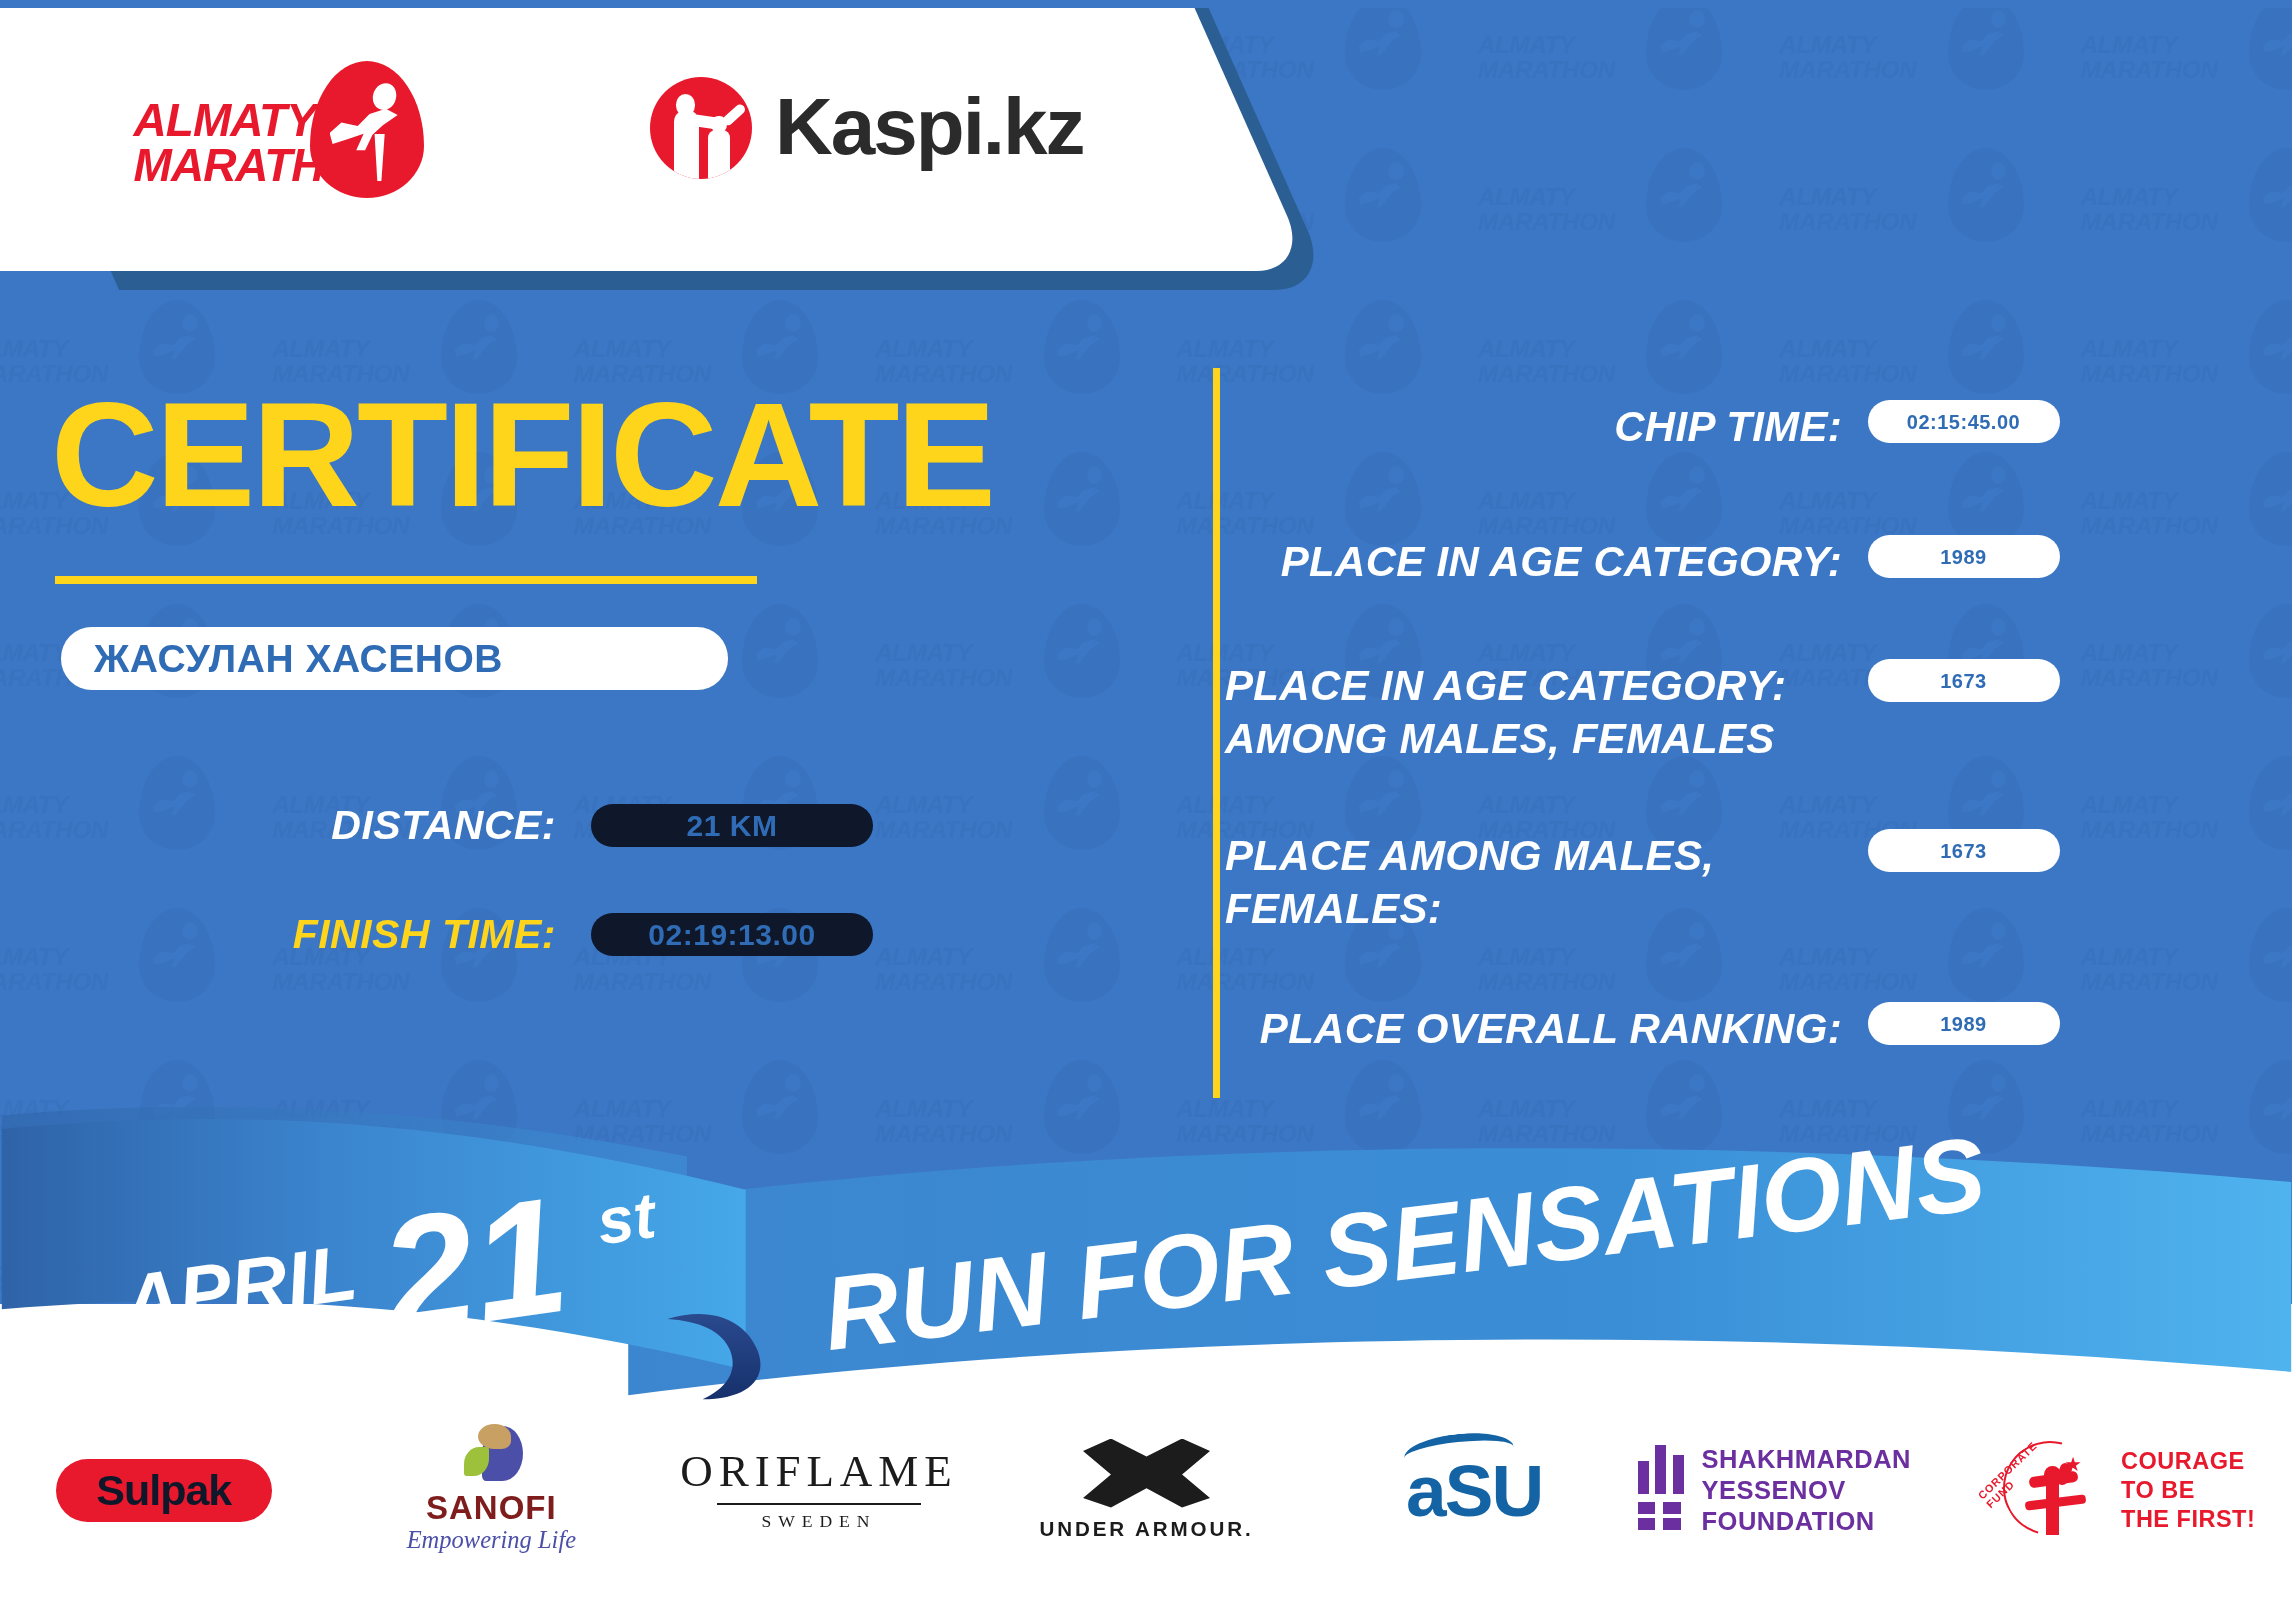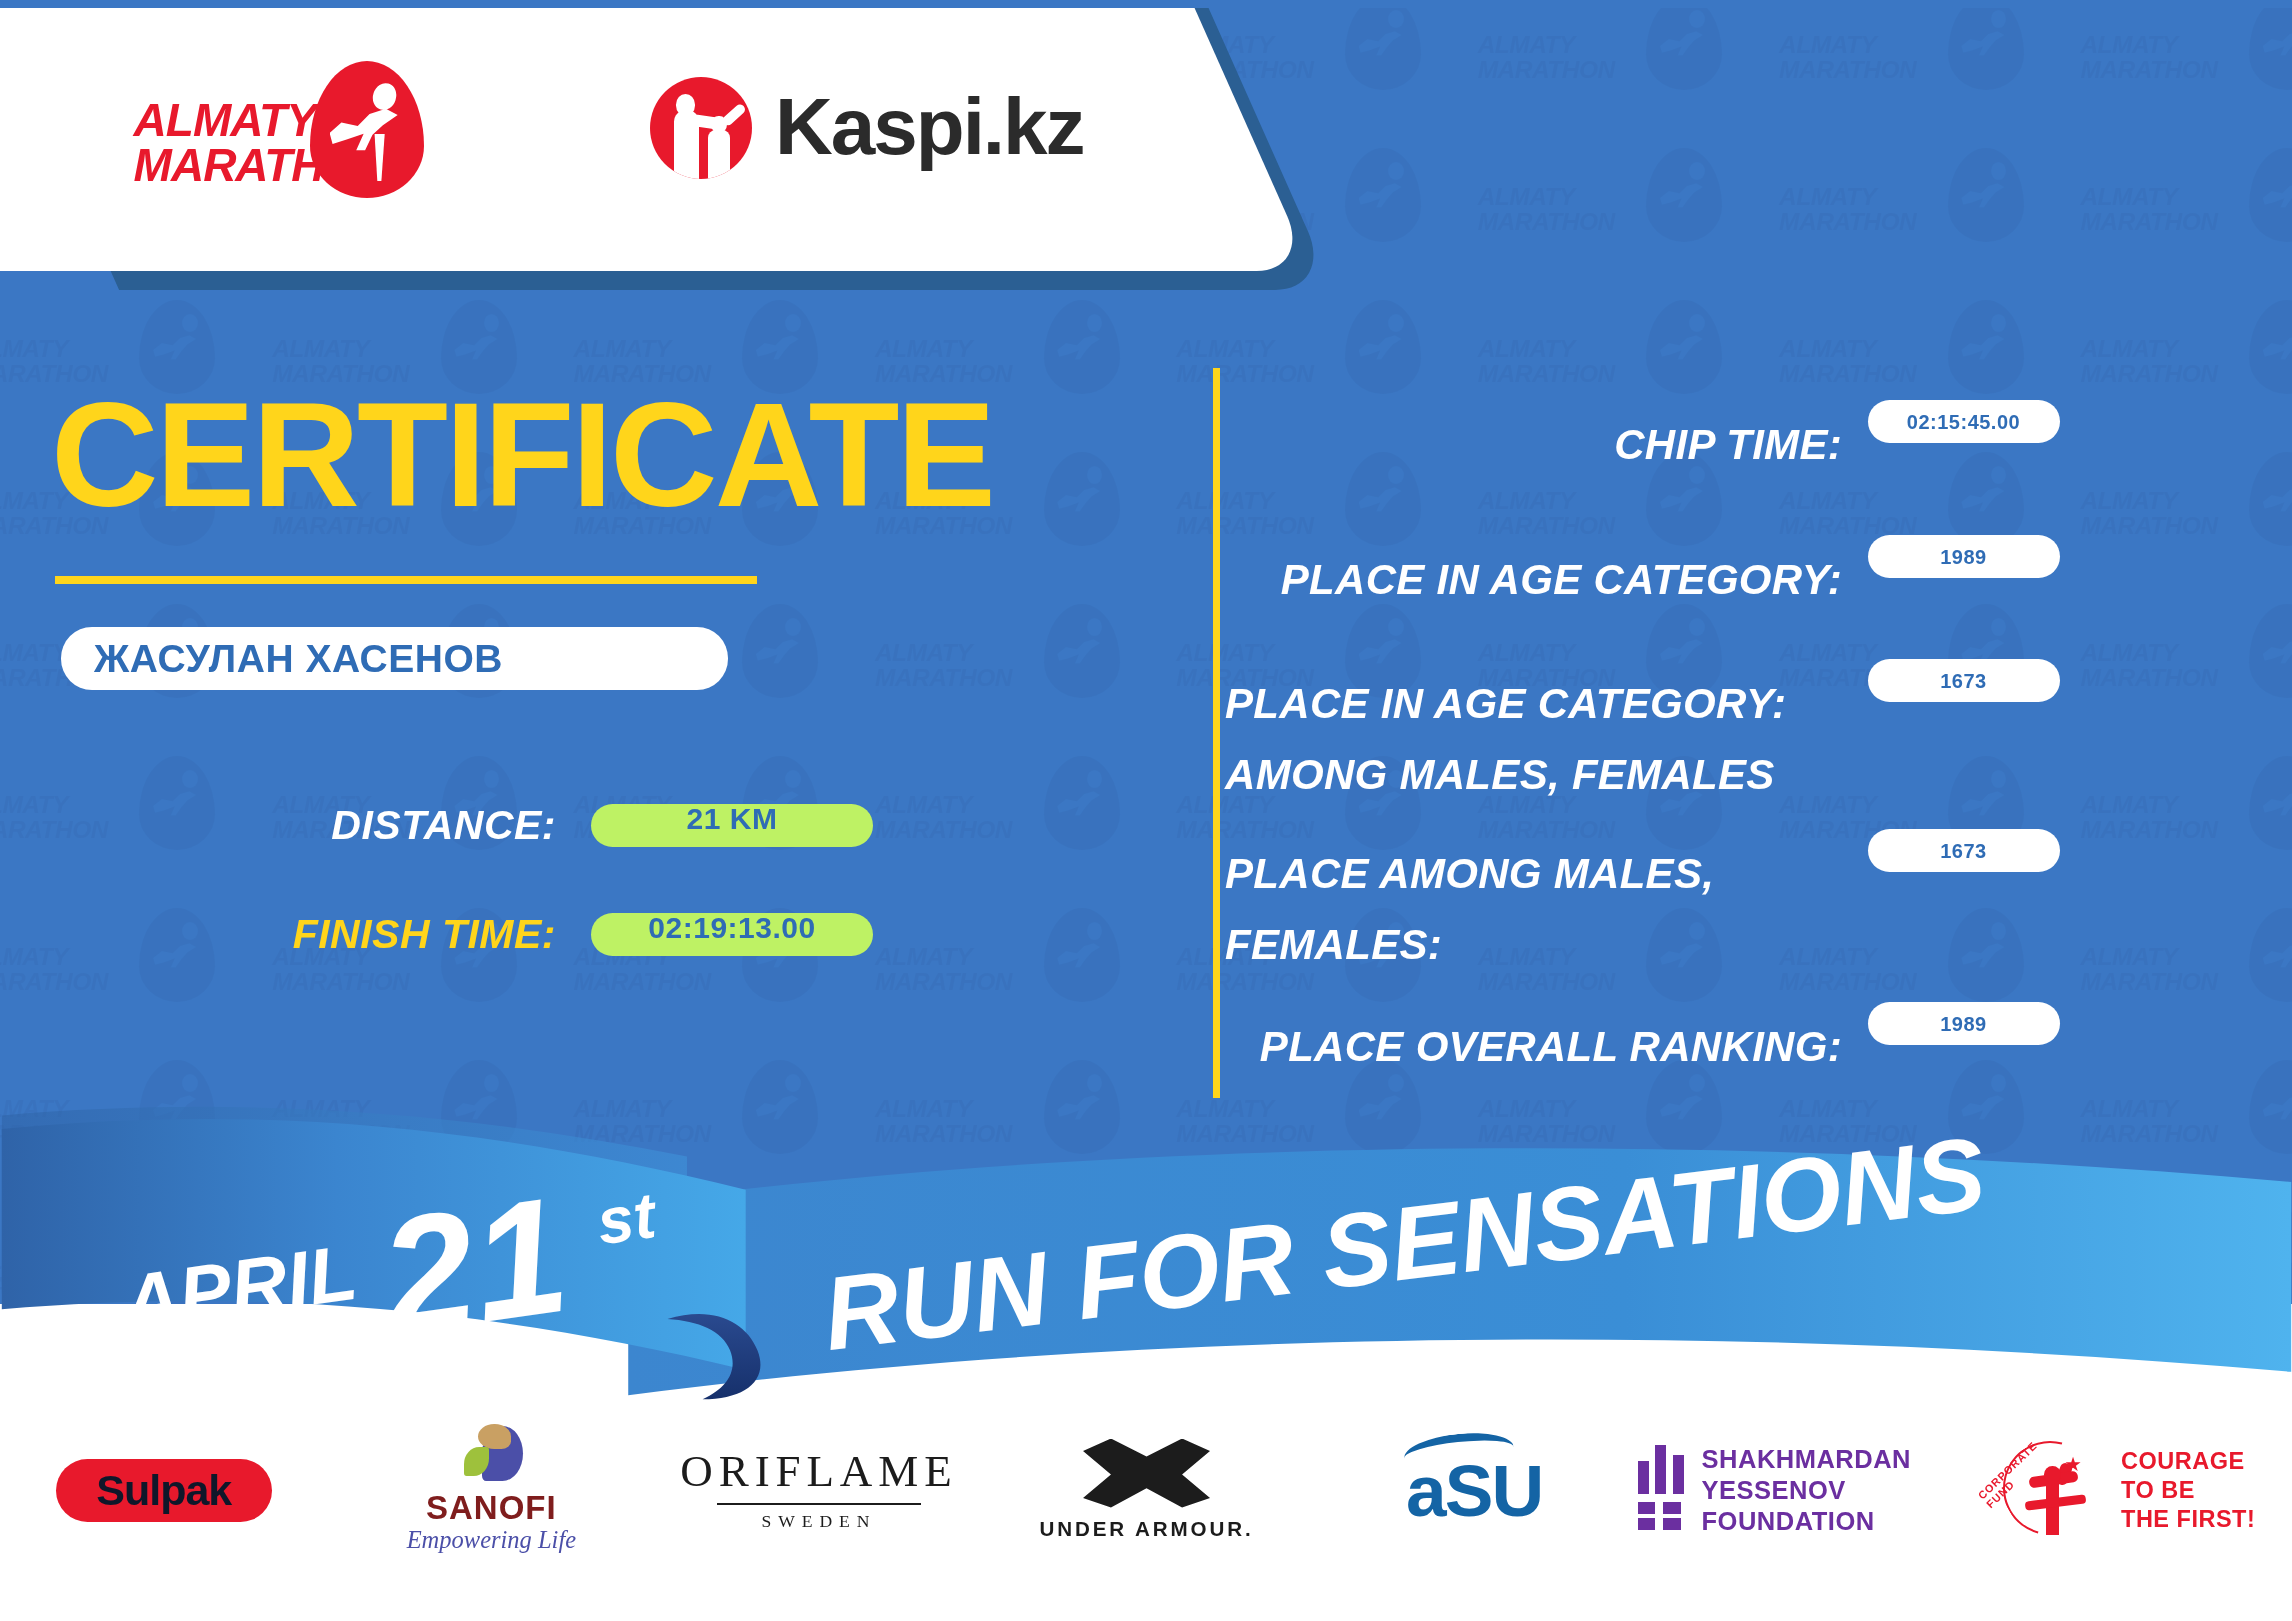--- a/index.html
+++ b/index.html
@@ -137,22 +137,22 @@
     margin-left:33px;color:#2f6cb5;font-weight:bold;
     font-size:39px;letter-spacing:0.5px;line-height:39px;
   }
 
   .kv{position:absolute;display:flex;align-items:center;}
   .kv .k{
     font-weight:bold;font-style:italic;font-size:41px;line-height:43px;
     letter-spacing:0.5px;text-align:right;
   }
   .kv .v-pill{
-    background:#bef264;border-radius:21.6px;height:43px;
-    display:flex;align-items:flex-start;justify-content:center;
+    background:#0f172a;border-radius:21.6px;height:43px;
+    display:flex;align-items:center;justify-content:center;
   }
   .kv .v-pill .v{
     color:#2f6cb5;font-weight:bold;font-size:30px;line-height:30px;letter-spacing:0.5px;
   }
 
   .kv-distance{left:272px;top:510px;}
   .kv-distance .k{color:#ffffff;width:284px;}
   .kv-distance .v-pill{width:282px;margin-left:35px;}
 
   .kv-finish{left:272px;top:619px;}
@@ -167,21 +167,21 @@
   
   .right-col{position:absolute;left:1225px;top:294px;width:1067px;height:1078px;}
   .res-row{
     position:absolute;display:flex;align-items:flex-start;
   }
   .res-label{
     color:#ffffff;font-weight:bold;font-style:italic;
     font-size:42px;line-height:53px;letter-spacing:0.3px;
     text-align:right;width:686px;
   }
-  .res-label span{display:block;margin-top:18px;}
+  .res-label span{display:block;}
   .res-pill{
     background:#ffffff;border-radius:21.6px;width:192px;height:43px;
     display:flex;align-items:center;justify-content:center;
     margin-left:25.5px;flex:none;
   }
   .res-pill .rv{
     color:#2f6cb5;font-weight:bold;font-size:20px;line-height:30px;letter-spacing:0.5px;
   }
   .res-row-0{left:-69px;top:106px;}
   .res-row-1{left:-69px;top:241px;}

